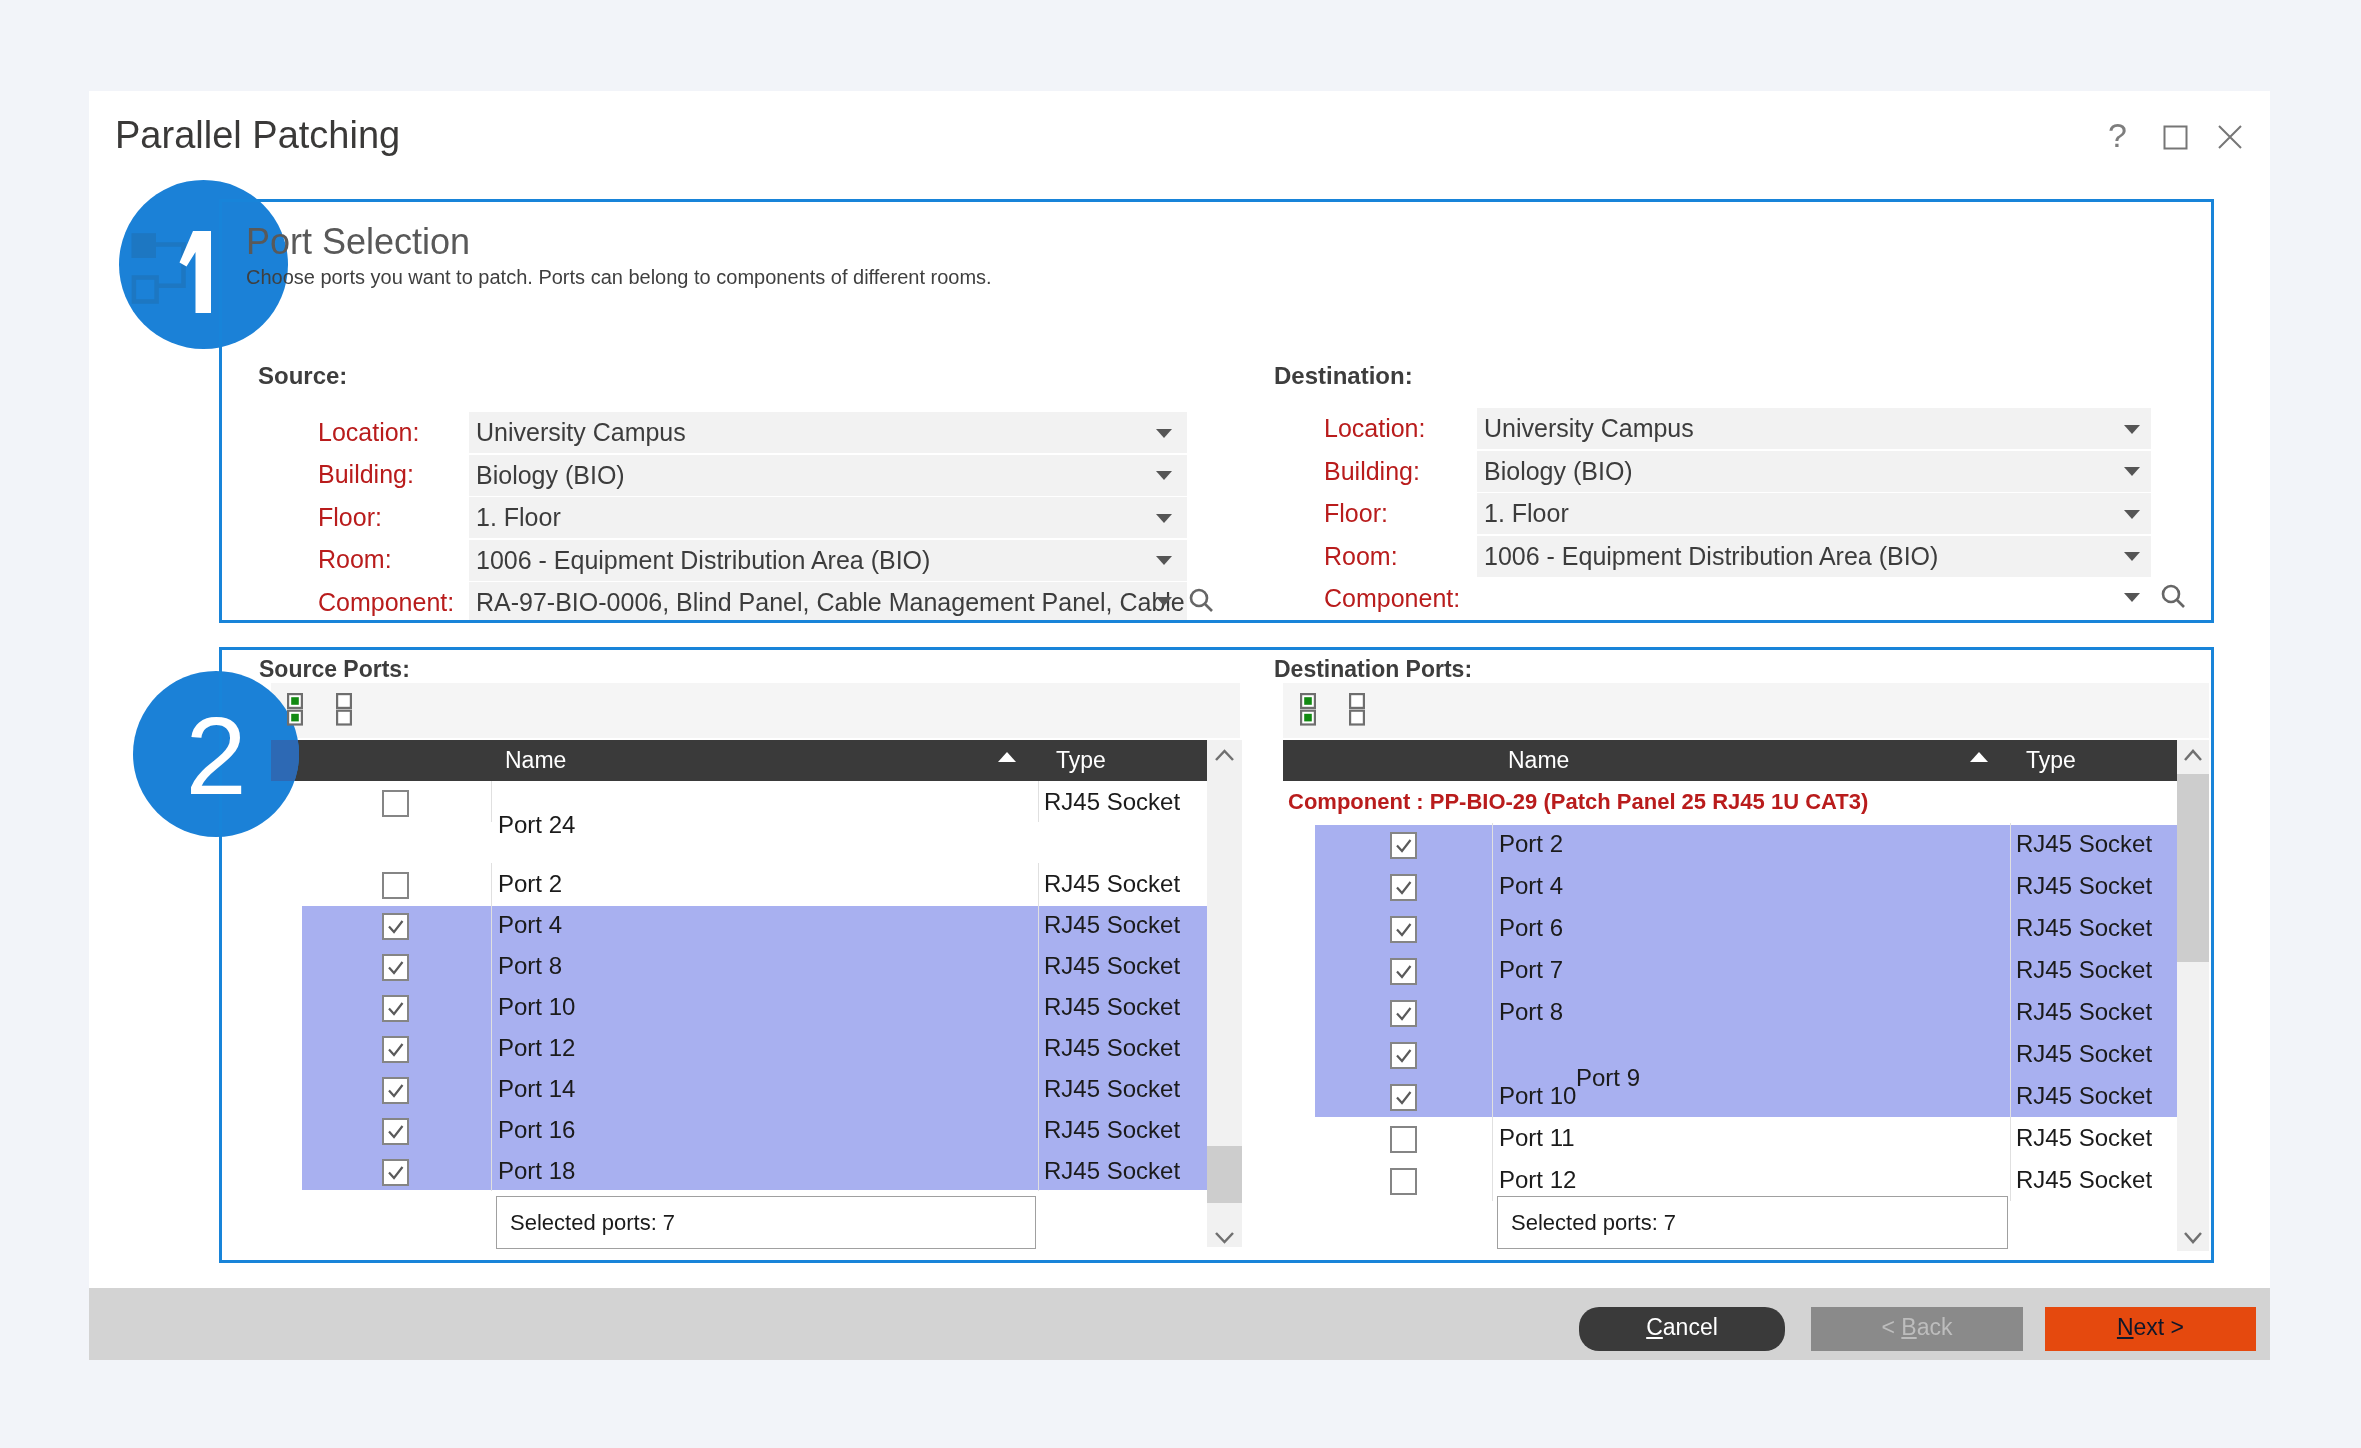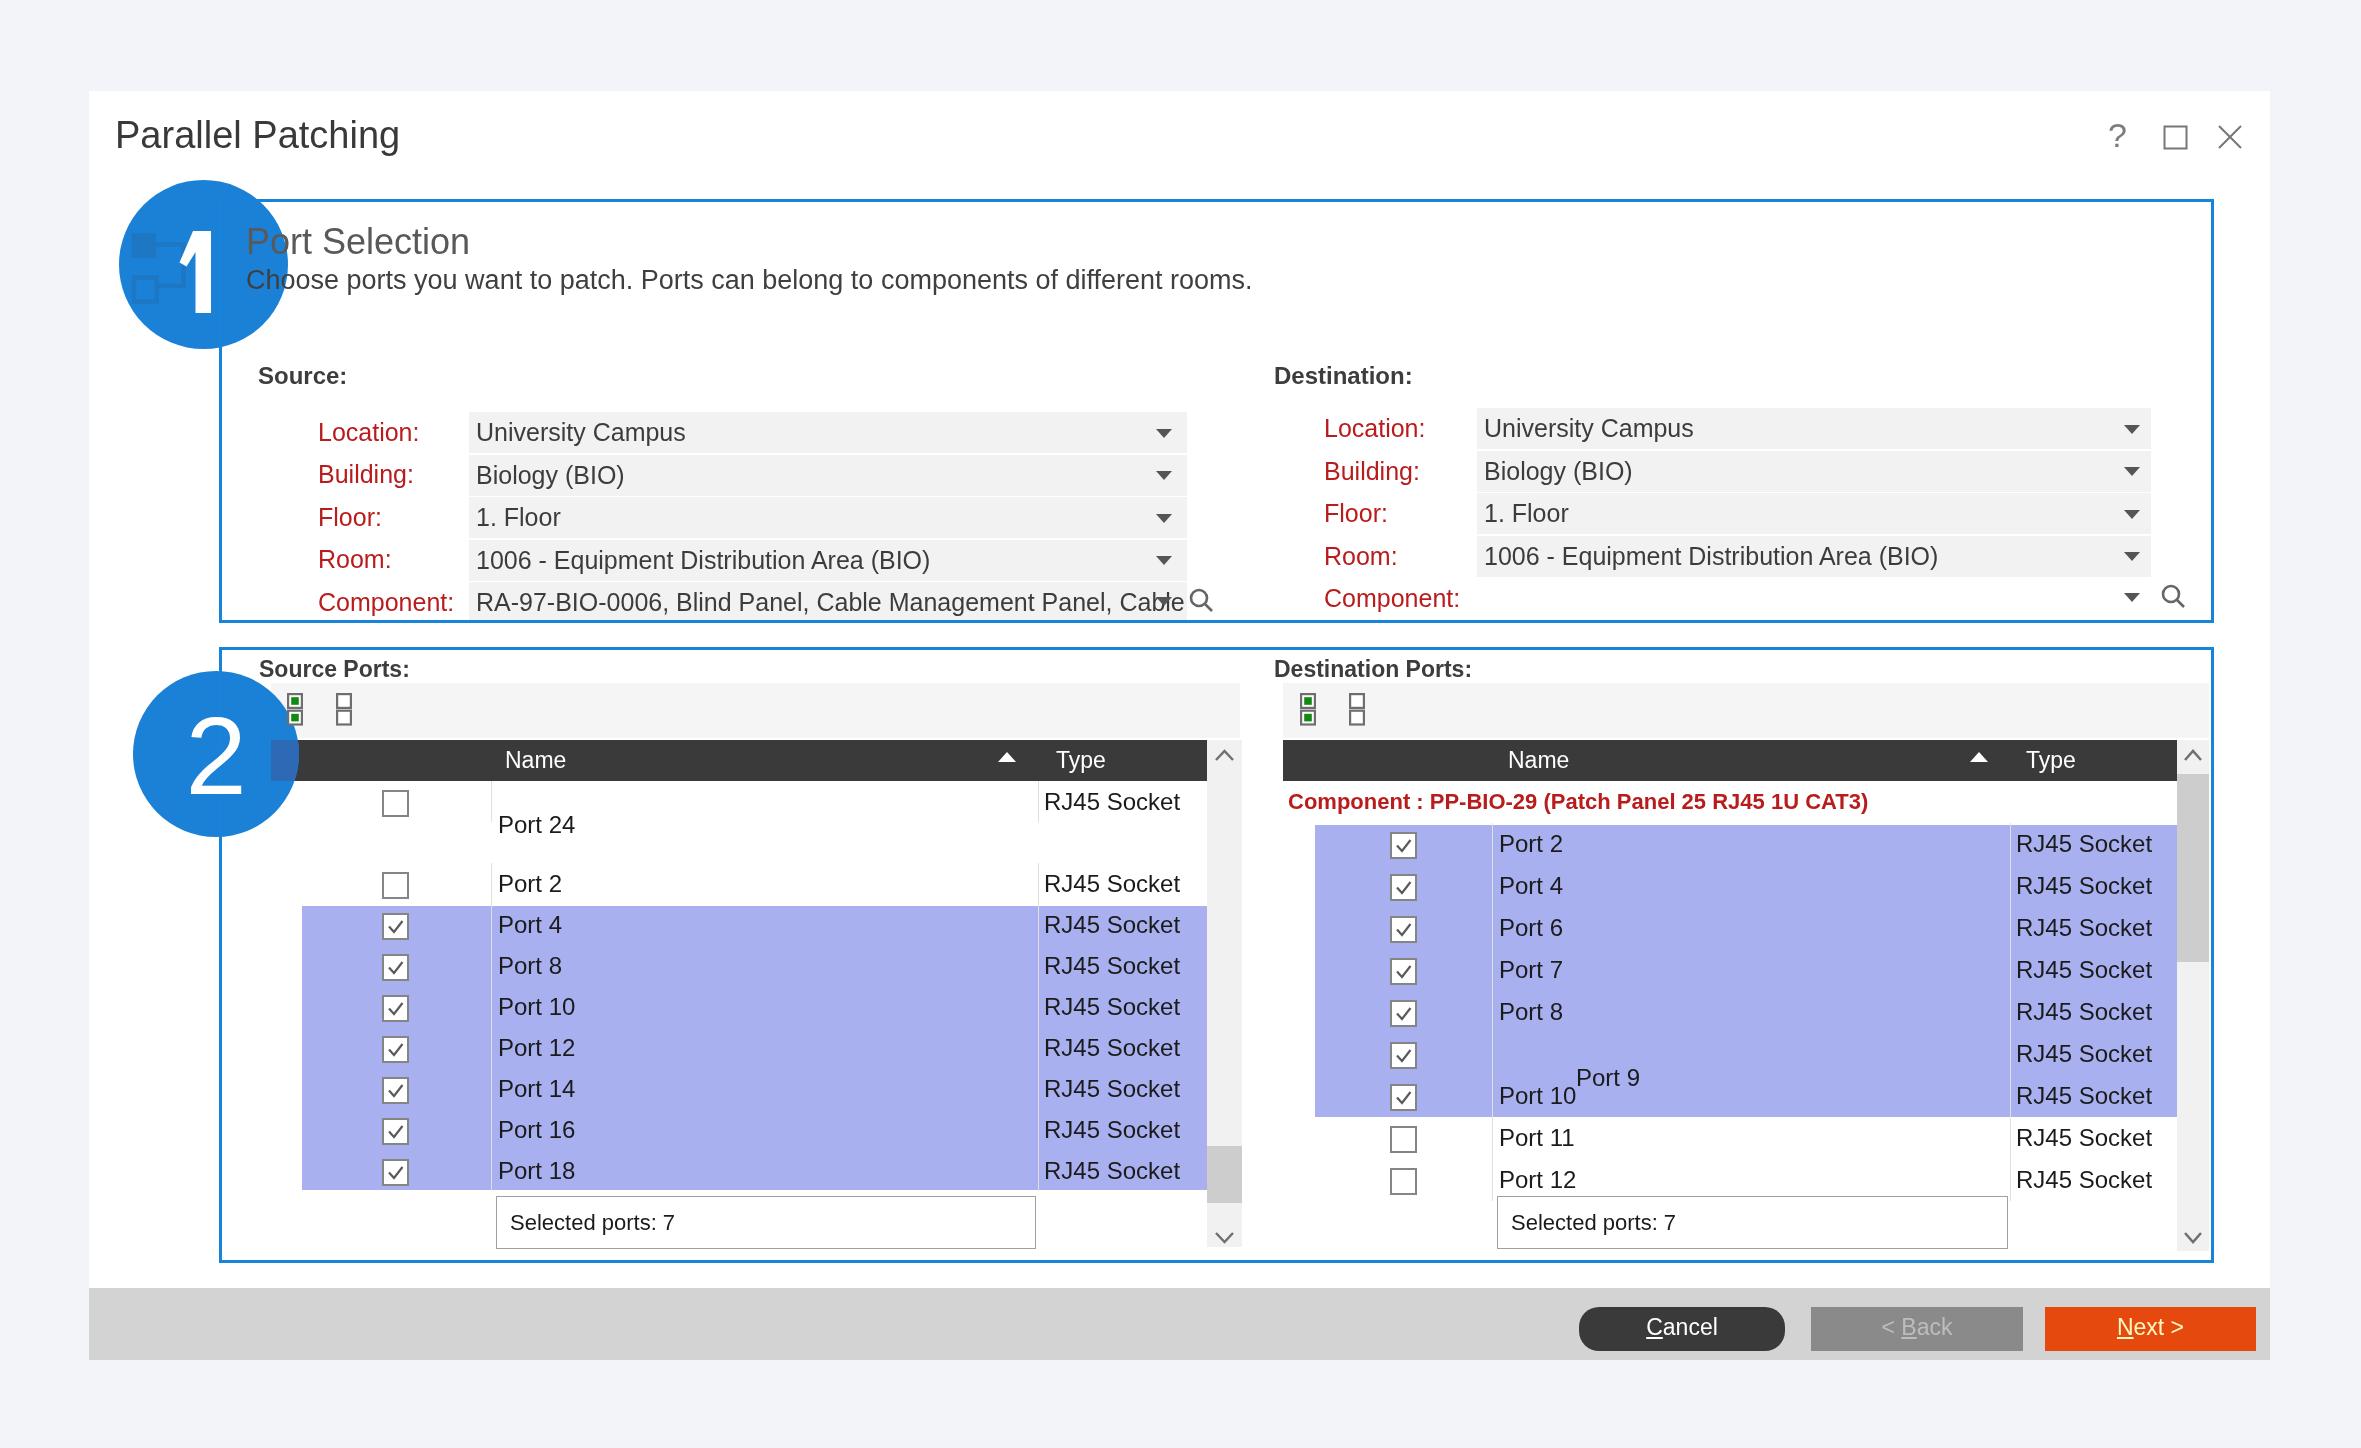--- a/index.html
+++ b/index.html
@@ -47,21 +47,21 @@
     <path d="M37 64.5 L64.5 64.5 L64.5 105.7 L38 105.7" fill="none" stroke="#1d77c2" stroke-width="4.5"></path>
     <rect x="14.9" y="97.5" width="22.7" height="24" fill="none" stroke="#1d77c2" stroke-width="4.5"></rect>
   </svg>
   <svg class="abs ontop" style="left:110px; top:175px;" width="200" height="185" viewBox="0 0 200 185">
     <path d="M101 56 L101 138 L85.5 138 L85.5 77 L76.5 91.5 L69.5 87.5 L83 56 Z" fill="#ffffff"></path>
   </svg>
 
   <div class="abs secbox" style="left:219px; top:199px; width:1995px; height:424px;"></div>
 
   <div class="abs ontop" style="left:246px; top:224px; font-size:36px; line-height:1; color:#595959;">Port Selection</div>
-  <div class="abs ontop" style="left:246px; top:267px; font-size:27px; line-height:1; color:#3f3f3f;">Choose ports you want to patch. Ports can belong to components of different rooms.</div>
+  <div class="abs ontop" style="left:246px; top:267px; font-size:20px; line-height:1; color:#3f3f3f;">Choose ports you want to patch. Ports can belong to components of different rooms.</div>
 
   <div class="abs lbl bold" style="left:258px; top:364px; color:#3d3d3d; font-size:24px;">Source:</div>
   <div class="abs lbl" style="left:318px; top:420px;">Location:</div>
   <div class="abs lbl" style="left:318px; top:462px;">Building:</div>
   <div class="abs lbl" style="left:318px; top:505px;">Floor:</div>
   <div class="abs lbl" style="left:318px; top:547px;">Room:</div>
   <div class="abs lbl" style="left:318px; top:590px;">Component:</div>
 
   <div class="abs fld" style="left:469px; top:412px; width:718px; height:41px;">University Campus</div>
   <div class="abs fld" style="left:469px; top:455px; width:718px; height:41px;">Biology (BIO)</div>
@@ -323,14 +323,14 @@
   <div class="abs thumb" style="left:2177px; top:774px; width:32px; height:188px;"></div>
   <svg class="abs" style="left:2177px; top:1228px; z-index:2;" width="32" height="20" viewBox="0 0 32 20">
     <path d="M8 5 L16 14 L24 5" fill="none" stroke="#707070" stroke-width="2.5"></path>
   </svg>
 
   <div class="abs selbox" style="left:1497px; top:1196px; width:511px; height:53px; line-height:51px; padding-left:13px;">Selected ports: 7</div>
 
   <div class="abs" style="left:89px; top:1288px; width:2181px; height:72px; background:#d3d3d3; z-index:1;"></div>
   <div class="abs btn" style="left:1579px; top:1307px; width:206px; background:#3a3a3a; color:#ffffff;border-radius:20px;"><u>C</u>ancel</div>
   <div class="abs btn" style="left:1811px; top:1307px; width:212px; background:#8a8a8a; color:#bdbdbd;">&lt; <u>B</u>ack</div>
-  <div class="abs btn" style="left:2045px; top:1307px; width:211px; background:#e5490e; color:#fef9c3;"><u>N</u>ext &gt;</div>
+  <div class="abs btn" style="left:2045px; top:1307px; width:211px; background:#e5490e; color:#0f172a;"><u>N</u>ext &gt;</div>
 </div>
 
 </body></html>

